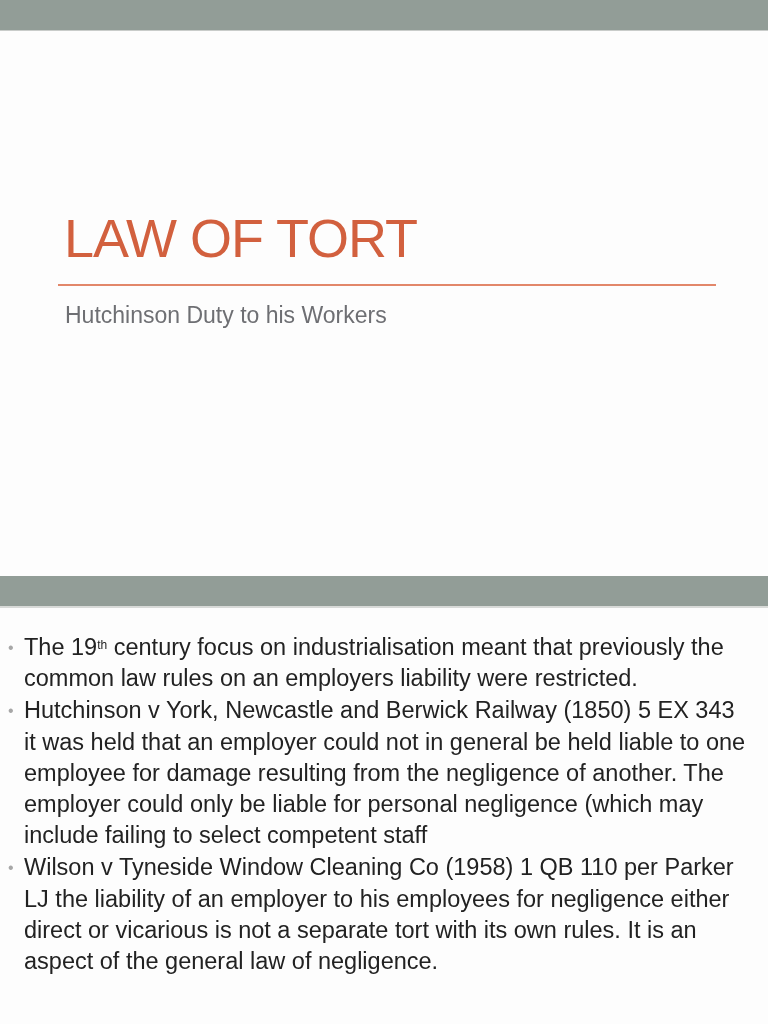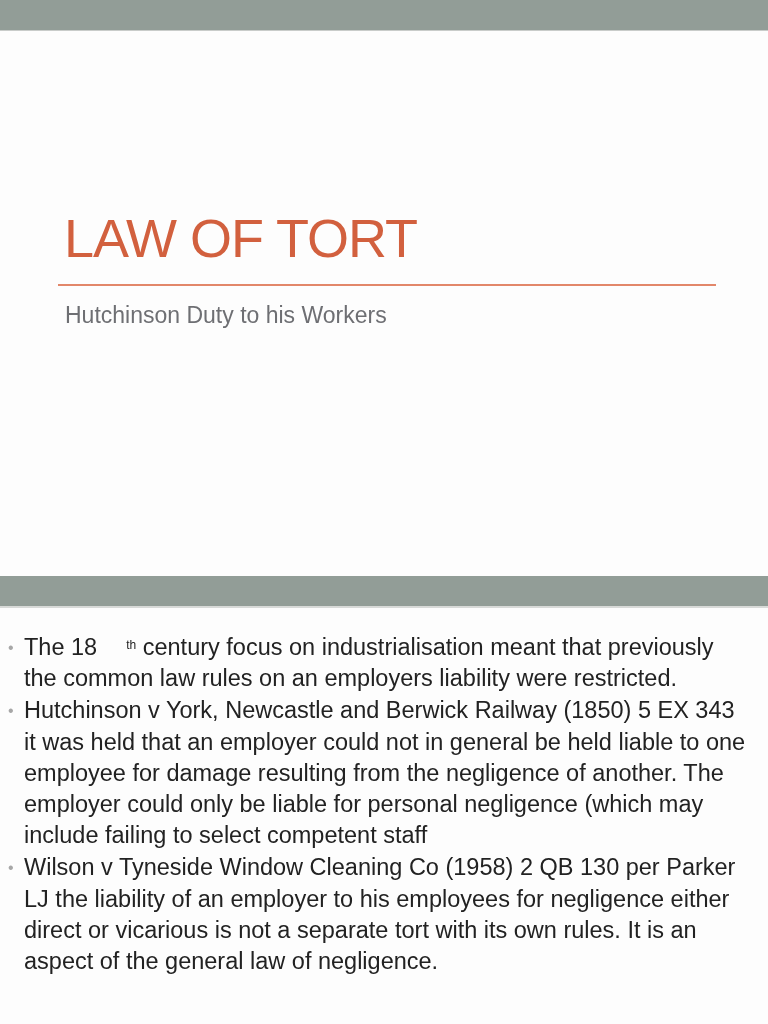--- a/index.html
+++ b/index.html
@@ -81,43 +81,42 @@
       left: -16px;
       top: 0;
       color: #a7a7a7;
       font-size: 16px;
     }
     sup {
       font-size: 12px;
       vertical-align: top;
       position: relative;
       top: -2px;
-      margin-left: 29px;
     }
   </style>
 </head>
 <body>
 
 <div class="slide slide-1">
   <div class="top-bar"></div>
   <h1 class="title">LAW OF TORT</h1>
   <div class="title-rule"></div>
   <div class="subtitle">Hutchinson Duty to his Workers</div>
 </div>
 
 <div class="divider-bar"></div>
 
 <div class="slide slide-2">
   <ul class="bullets">
     <li class="bullet">
       <span class="bullet-dot">•</span>
-      <span>The 18</span><sup>th</sup><span> century focus on industrialisation meant that previously the common law rules on an employers liability were restricted.</span>
+      <span>The 19</span><sup>th</sup><span> century focus on industrialisation meant that previously the common law rules on an employers liability were restricted.</span>
     </li>
     <li class="bullet">
       <span class="bullet-dot">•</span>
       <span>Hutchinson v York, Newcastle and Berwick Railway (1850) 5 EX 343 it was held that an employer could not in general be held liable to one employee for damage resulting from the negligence of another. The employer could only be liable for personal negligence (which may include failing to select competent staff</span>
     </li>
     <li class="bullet">
       <span class="bullet-dot">•</span>
-      <span>Wilson v Tyneside Window Cleaning Co (1958) 2 QB 130 per Parker LJ the liability of an employer to his employees for negligence either direct or vicarious is not a separate tort with its own rules. It is an aspect of the general law of negligence.</span>
+      <span>Wilson v Tyneside Window Cleaning Co (1958) 1 QB 110 per Parker LJ the liability of an employer to his employees for negligence either direct or vicarious is not a separate tort with its own rules. It is an aspect of the general law of negligence.</span>
     </li>
   </ul>
 </div>
 
 </body></html>

